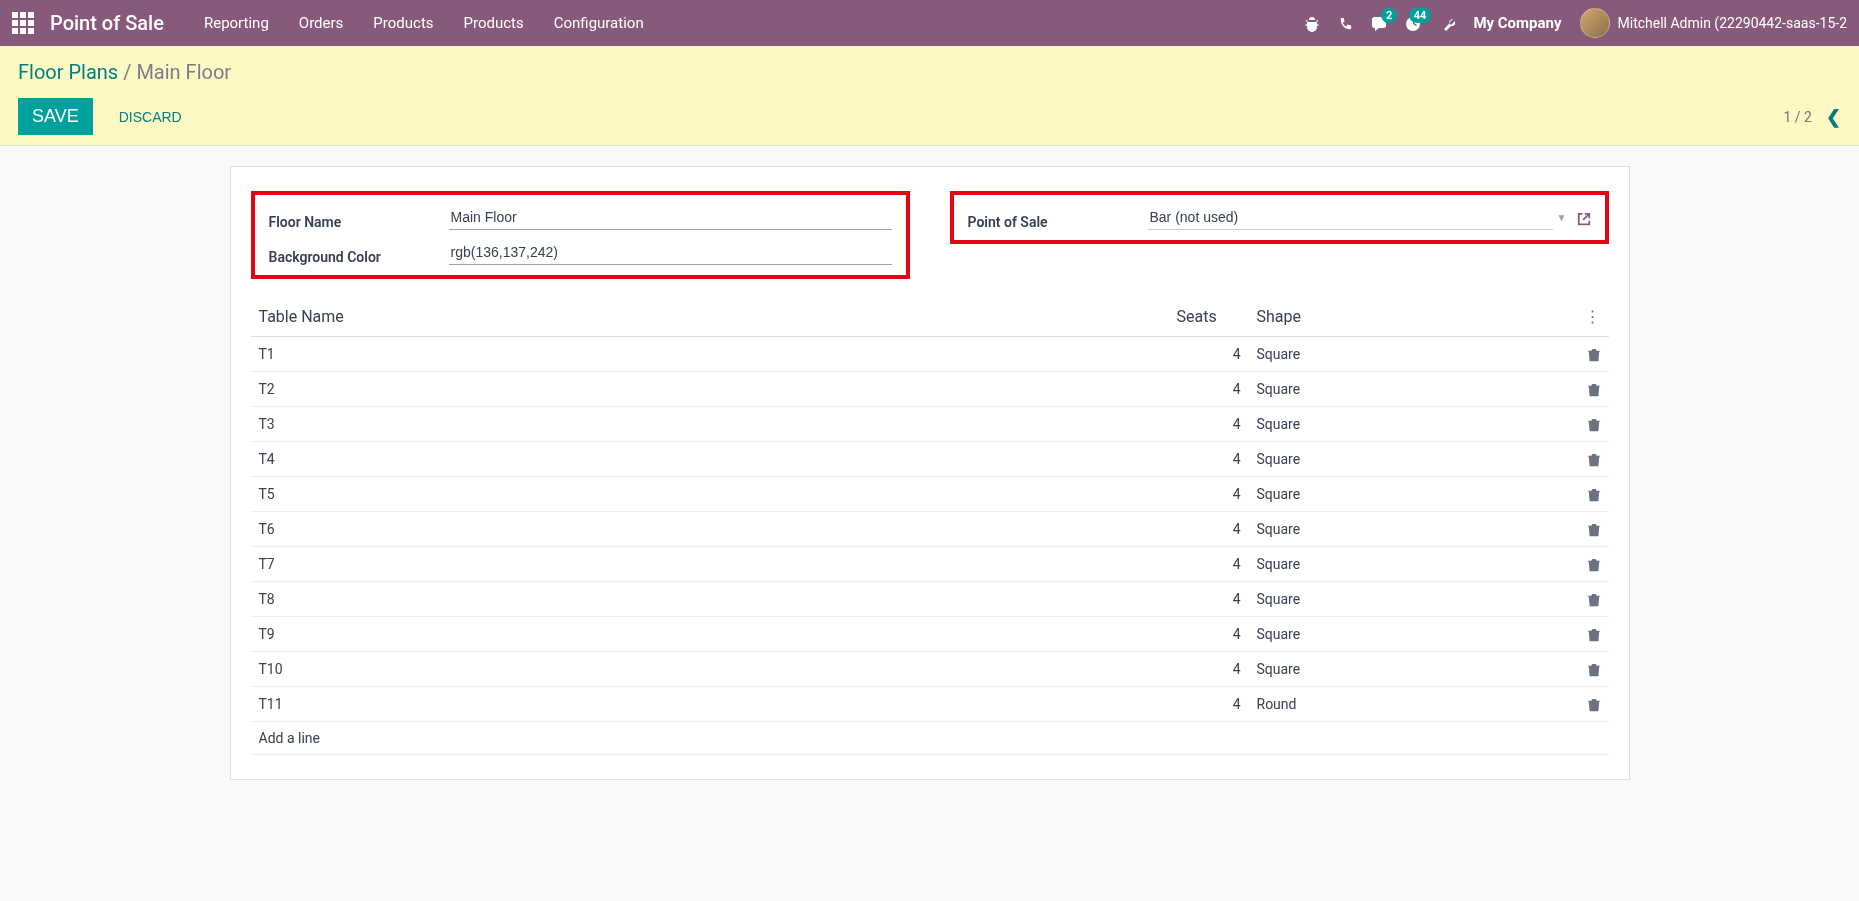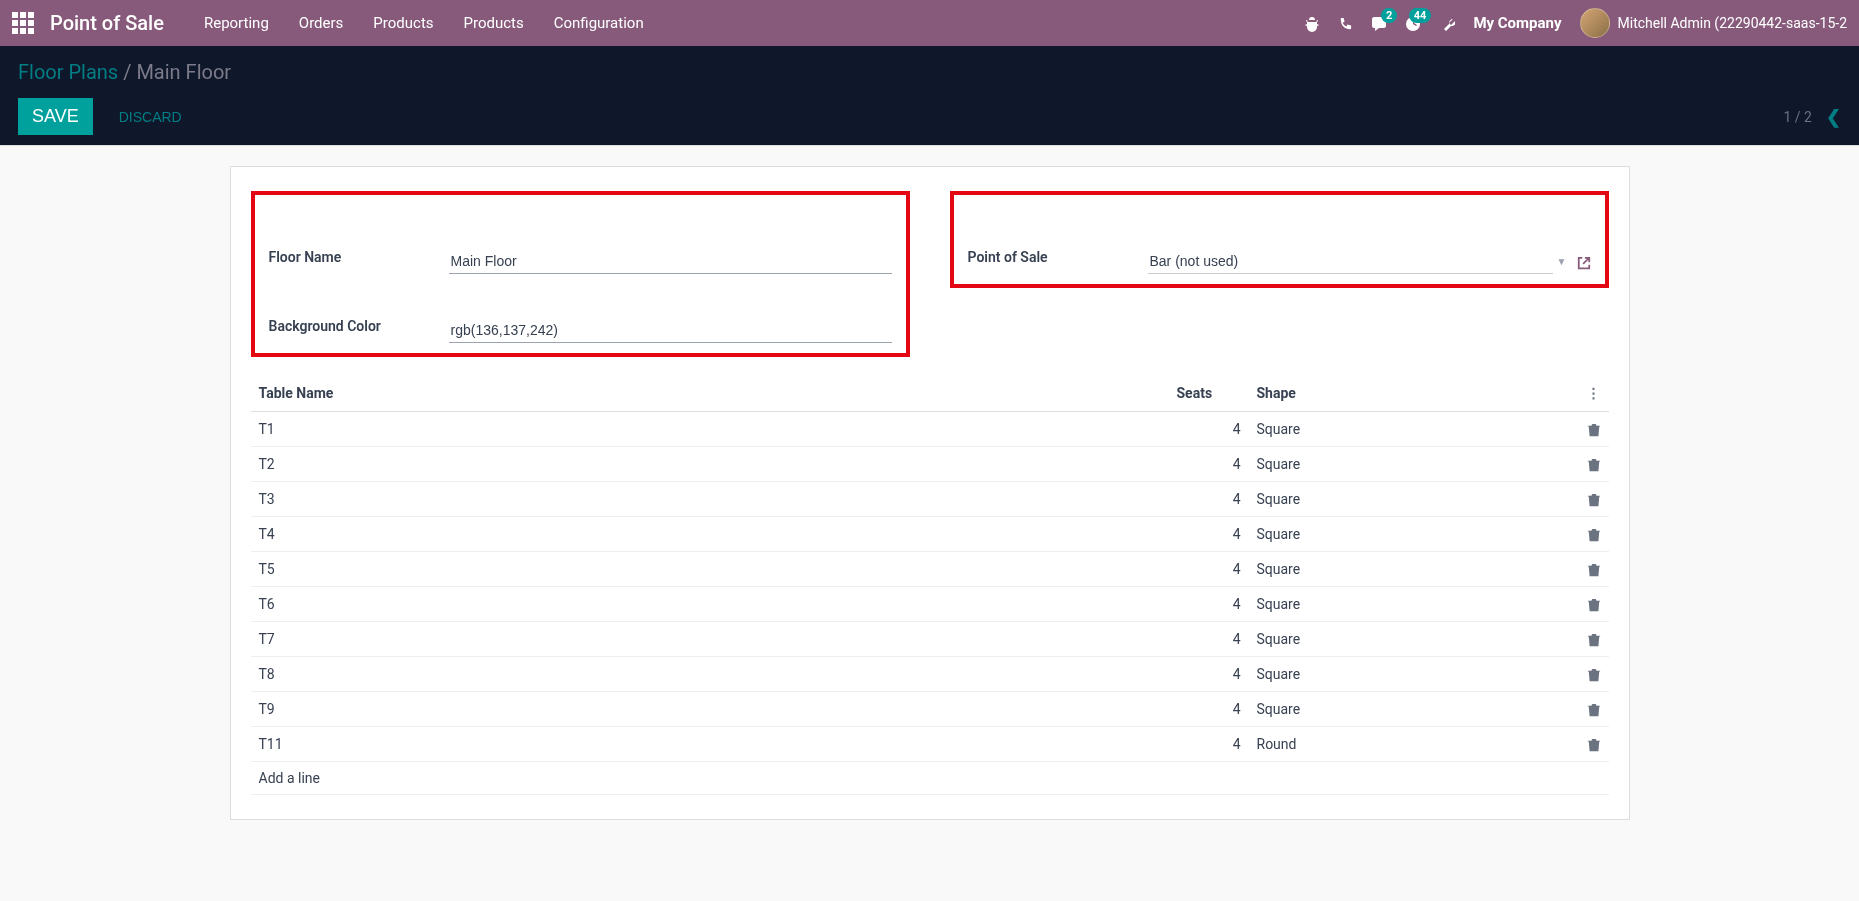--- a/index.html
+++ b/index.html
@@ -11,45 +11,45 @@
 .app-title { font-size: 20px; font-weight: 500; margin-right: 40px; }
 .nav-links { display: flex; gap: 30px; }
 .nav-link { color: #fff; cursor: pointer; font-size: 15px; }
 .topbar-right { margin-left: auto; display: flex; align-items: center; gap: 18px; }
 .icon-btn { color: #fff; cursor: pointer; position: relative; font-size: 16px; }
 .badge { position: absolute; top: -6px; right: -10px; background: #00a09d; color: #fff; font-size: 11px; border-radius: 10px; padding: 1px 5px; font-weight: bold; }
 .company { color: #ffffff; font-size: 15px; cursor: pointer; font-weight: bold; }
 .user { display: flex; align-items: center; gap: 8px; color: #fff; font-size: 14px; cursor: pointer; }
 .avatar { width: 30px; height: 30px; border-radius: 50%; background: linear-gradient(135deg, #d4a574, #8b6f47); border: 1px solid rgba(255,255,255,0.3); }
 
-.subheader { background: #0f172a; padding: 14px 18px 10px; border-bottom: 1px solid #ddd; }
+.subheader { background: #fef9c3; padding: 14px 18px 10px; border-bottom: 1px solid #ddd; }
 .breadcrumb { font-size: 20px; color: #7c7b8a; margin-bottom: 14px; }
 .breadcrumb .root { color: #017e84; cursor: pointer; }
 .subheader-row { display: flex; align-items: center; }
 .btn-primary { background: #00a09d; color: #fff; border: none; padding: 8px 14px; font-size: 18px; font-weight: 500; cursor: pointer; margin-right: 16px; }
 .btn-secondary { background: transparent; color: #017e84; border: none; padding: 8px 10px; font-size: 14px; font-weight: 500; cursor: pointer; }
 .pager { margin-left: auto; display: flex; align-items: center; gap: 14px; color: #6b7280; font-size: 14px; }
 .pager .arrow { color: #017e84; font-size: 18px; cursor: pointer; font-weight: bold; }
 
 .sheet-wrap { padding: 20px; }
 .sheet { background: #fff; border: 1px solid #ddd; max-width: 1400px; margin: 0 auto; padding: 24px 20px; }
 .form-row { display: flex; gap: 40px; margin-bottom: 18px; }
 .form-col { flex: 1; }
 .highlight-box { border: 4px solid #e30613; padding: 10px 14px; }
-.field-row { display: flex; align-items: flex-start; margin-bottom: 10px; margin-top: 44px; }
+.field-row { display: flex; align-items: flex-end; margin-bottom: 10px; }
 .field-row:last-child { margin-bottom: 0; }
 .field-label { width: 180px; font-weight: 600; color: #374151; font-size: 14px; }
 .field-input { flex: 1; border: none; border-bottom: 1px solid #9ca3af; padding: 4px 2px; font-size: 14px; color: #374151; outline: none; background: transparent; }
 .m2o-wrap { flex: 1; position: relative; display: flex; align-items: center; }
 .m2o-input { flex: 1; border: none; border-bottom: 1px solid #ccc; padding: 4px 2px; font-size: 14px; color: #374151; outline: none; background: transparent; }
 .m2o-caret { color: #9ca3af; font-size: 10px; cursor: pointer; margin-left: 4px; }
 .m2o-ext { color: #875a7b; font-size: 14px; cursor: pointer; margin-left: 10px; }
 
 .table { width: 100%; border-collapse: collapse; }
-.table th { text-align: left; padding: 10px 8px; font-weight: 700; color: #374151; font-size: 14px; border-bottom: 1px solid #ddd; }
+.table th { text-align: left; padding: 10px 8px; font-weight: 400; color: #374151; font-size: 16px; border-bottom: 1px solid #ddd; }
 .table th.right { text-align: left; }
 .table td { padding: 8px 8px; border-bottom: 1px solid #eee; color: #374151; font-size: 14px; }
 .table td.right { text-align: right; }
 .table .kebab { text-align: right; cursor: pointer; color: #6b7280; }
 .trash { cursor: pointer; color: #6b7280; font-size: 15px; }
 .add-line { color: #017e84; cursor: pointer; padding: 10px 8px; font-size: 14px; }
 
 svg { display: inline-block; vertical-align: middle; }
 </style>
 </head>
@@ -237,20 +237,28 @@
           </tr>
           <tr>
             <td>T9</td>
             <td class="right">4</td>
             <td>Square</td>
             <td class="right"><span class="trash"><svg width="14" height="14" viewBox="0 0 16 16" fill="currentColor">
                   <path d="M2 4h12l-1 11H3L2 4zm4-3h4l1 2H5l1-2zM1 3h14v1H1V3z"></path>
                 </svg></span></td>
           </tr>
           <tr>
+            <td>T10</td>
+            <td class="right">4</td>
+            <td>Square</td>
+            <td class="right"><span class="trash"><svg width="14" height="14" viewBox="0 0 16 16" fill="currentColor">
+                  <path d="M2 4h12l-1 11H3L2 4zm4-3h4l1 2H5l1-2zM1 3h14v1H1V3z"></path>
+                </svg></span></td>
+          </tr>
+          <tr>
             <td>T11</td>
             <td class="right">4</td>
             <td>Round</td>
             <td class="right"><span class="trash"><svg width="14" height="14" viewBox="0 0 16 16" fill="currentColor">
                   <path d="M2 4h12l-1 11H3L2 4zm4-3h4l1 2H5l1-2zM1 3h14v1H1V3z"></path>
                 </svg></span></td>
           </tr>
         </tbody>
       <tfoot>
         <tr>

